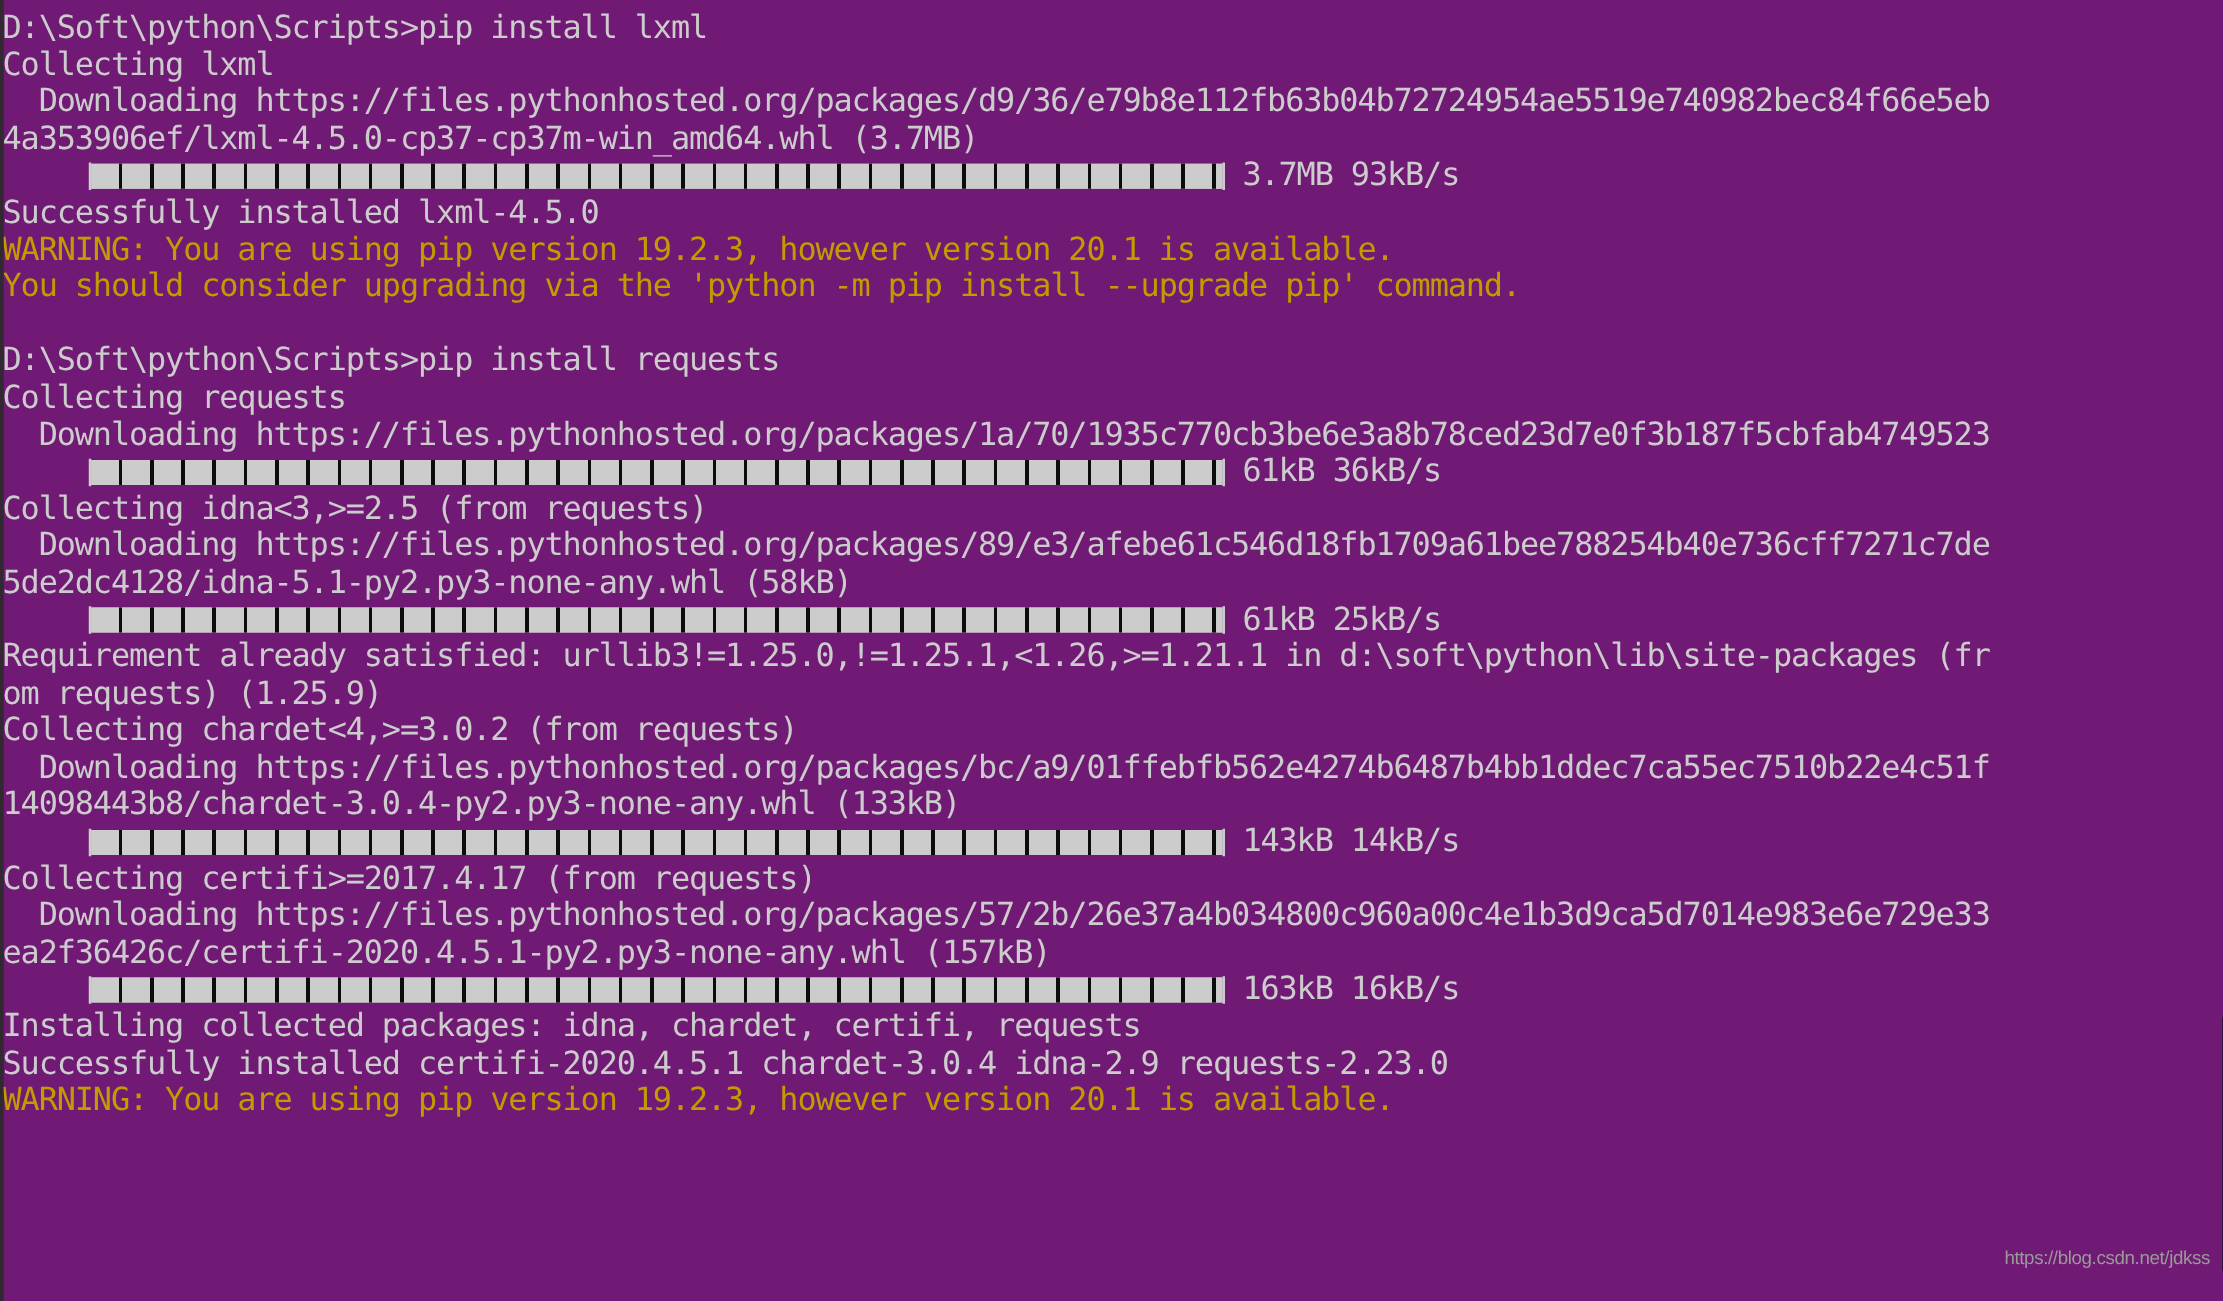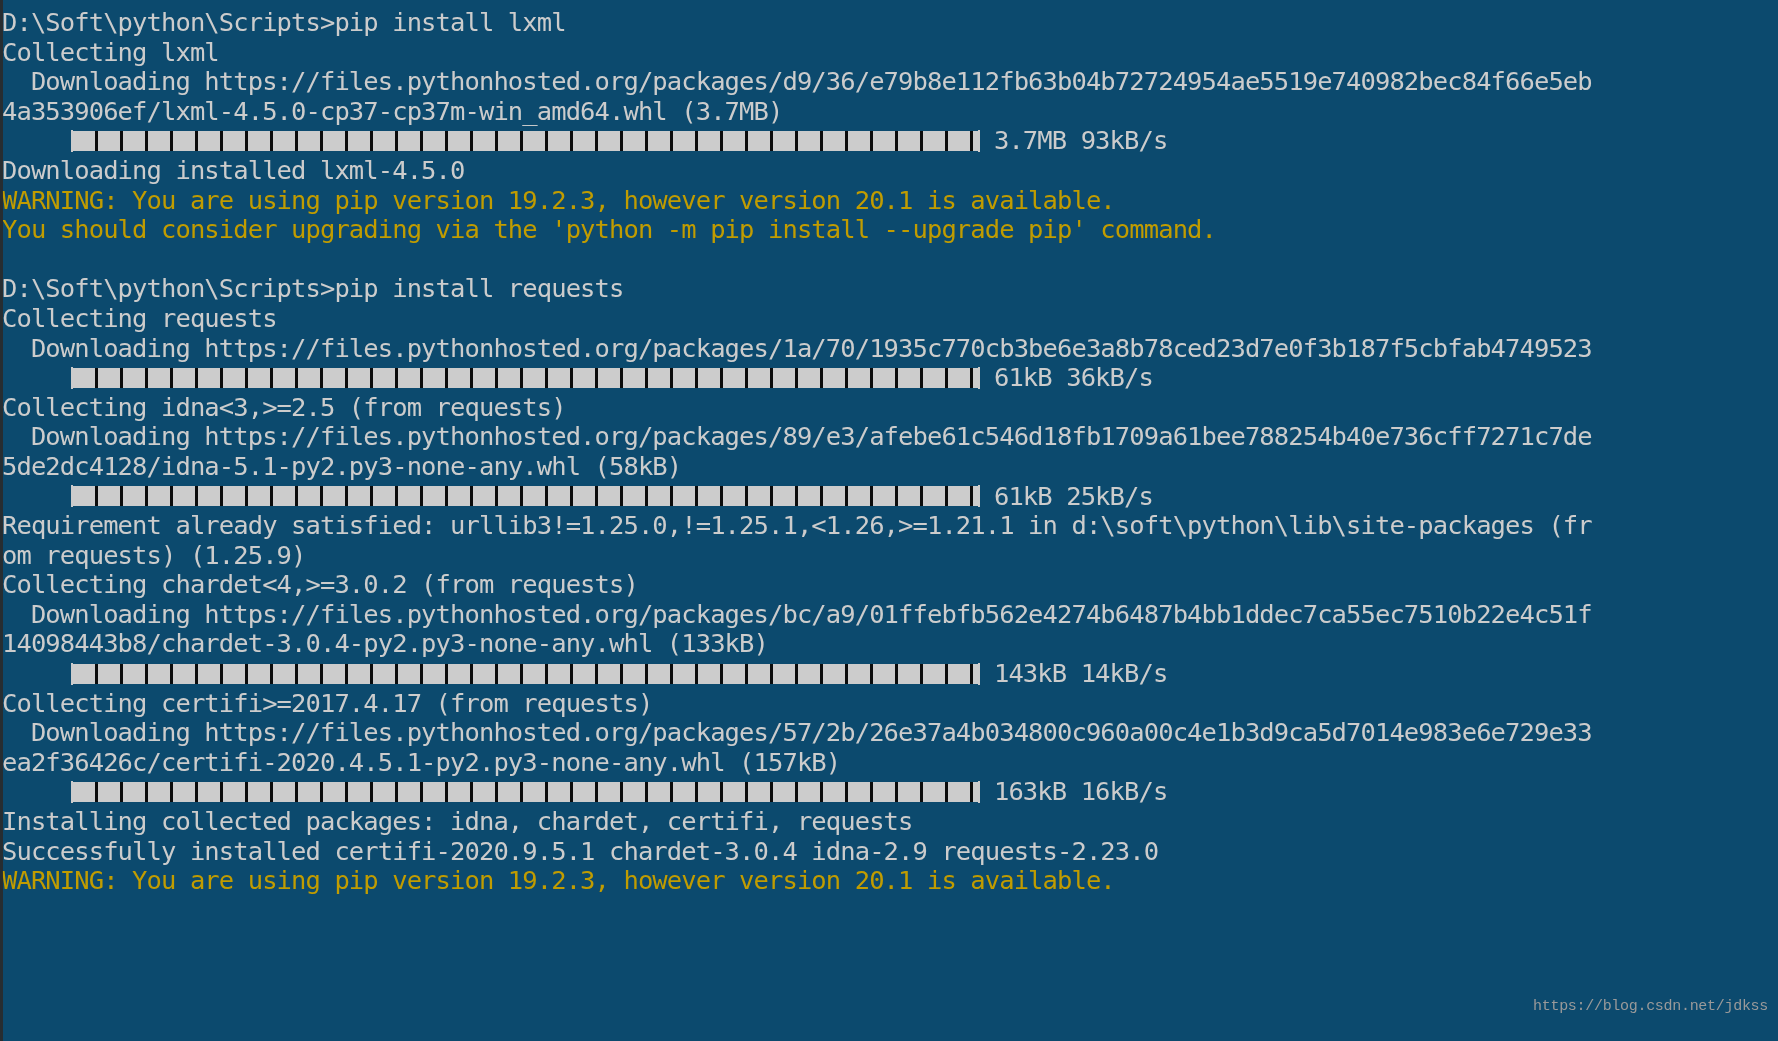--- a/index.html
+++ b/index.html
@@ -4,21 +4,21 @@
 <style>
   html, body {
     margin: 0;
     padding: 0;
     background: #0c0c0c;
   }
   #terminal {
     position: relative;
     width: 1778px;
     height: 1041px;
-    background: #0c4a6e;
+    background: #701a75;
     overflow: hidden;
     font-family: "DejaVu Sans Mono", "Liberation Mono", monospace;
     font-size: 25.5px;
     line-height: 29.6px;
     color: #cccccc;
     box-sizing: border-box;
     padding: 8px 0 0 0;
   }
   .line {
     white-space: pre;
@@ -71,39 +71,39 @@
     top: 0;
     width: 3px;
     height: 100%;
     background: #2a2a2a;
     opacity: 0.9;
   }
   .watermark {
     position: absolute;
     right: 10px;
     bottom: 19px;
-    font-family: Liberation Mono, monospace;
+    font-family: Liberation Sans, sans-serif;
     font-size: 15px;
     color: #9a9a9a;
     letter-spacing: -0.3px;
     white-space: pre;
   }
 </style>
 </head>
 <body>
 
 <div id="terminal">
   <div class="left-edge"></div>
   <div id="console-output">
       <div class="line txt-normal">D:\Soft\python\Scripts&gt;pip install lxml</div>
       <div class="line txt-normal">Collecting lxml</div>
       <div class="line txt-normal">  Downloading https://files.pythonhosted.org/packages/d9/36/e79b8e112fb63b04b72724954ae5519e740982bec84f66e5eb</div>
       <div class="line txt-normal">4a353906ef/lxml-4.5.0-cp37-cp37m-win_amd64.whl (3.7MB)</div>
       <div class="progline"><span class="bar-indent" style="width: 70.95px;"></span><span class="bar-wrap"><span class="bar-edge"></span><span class="bar-fill" style="width: 905px;"></span><span class="bar-edge"></span></span><span class="bar-stats">3.7MB 93kB/s</span></div>
-      <div class="line txt-normal">Downloading installed lxml-4.5.0</div>
+      <div class="line txt-normal">Successfully installed lxml-4.5.0</div>
       <div class="line txt-warn">WARNING: You are using pip version 19.2.3, however version 20.1 is available.</div>
       <div class="line txt-warn">You should consider upgrading via the 'python -m pip install --upgrade pip' command.</div>
       <div class="line txt-normal"></div>
       <div class="line txt-normal">D:\Soft\python\Scripts&gt;pip install requests</div>
       <div class="line txt-normal">Collecting requests</div>
       <div class="line txt-normal">  Downloading https://files.pythonhosted.org/packages/1a/70/1935c770cb3be6e3a8b78ced23d7e0f3b187f5cbfab4749523</div>
       <div class="progline"><span class="bar-indent" style="width: 70.95px;"></span><span class="bar-wrap"><span class="bar-edge"></span><span class="bar-fill" style="width: 905px;"></span><span class="bar-edge"></span></span><span class="bar-stats">61kB 36kB/s</span></div>
       <div class="line txt-normal">Collecting idna&lt;3,&gt;=2.5 (from requests)</div>
       <div class="line txt-normal">  Downloading https://files.pythonhosted.org/packages/89/e3/afebe61c546d18fb1709a61bee788254b40e736cff7271c7de</div>
       <div class="line txt-normal">5de2dc4128/idna-5.1-py2.py3-none-any.whl (58kB)</div>
@@ -112,17 +112,17 @@
       <div class="line txt-normal">om requests) (1.25.9)</div>
       <div class="line txt-normal">Collecting chardet&lt;4,&gt;=3.0.2 (from requests)</div>
       <div class="line txt-normal">  Downloading https://files.pythonhosted.org/packages/bc/a9/01ffebfb562e4274b6487b4bb1ddec7ca55ec7510b22e4c51f</div>
       <div class="line txt-normal">14098443b8/chardet-3.0.4-py2.py3-none-any.whl (133kB)</div>
       <div class="progline"><span class="bar-indent" style="width: 70.95px;"></span><span class="bar-wrap"><span class="bar-edge"></span><span class="bar-fill" style="width: 905px;"></span><span class="bar-edge"></span></span><span class="bar-stats">143kB 14kB/s</span></div>
       <div class="line txt-normal">Collecting certifi&gt;=2017.4.17 (from requests)</div>
       <div class="line txt-normal">  Downloading https://files.pythonhosted.org/packages/57/2b/26e37a4b034800c960a00c4e1b3d9ca5d7014e983e6e729e33</div>
       <div class="line txt-normal">ea2f36426c/certifi-2020.4.5.1-py2.py3-none-any.whl (157kB)</div>
       <div class="progline"><span class="bar-indent" style="width: 70.95px;"></span><span class="bar-wrap"><span class="bar-edge"></span><span class="bar-fill" style="width: 905px;"></span><span class="bar-edge"></span></span><span class="bar-stats">163kB 16kB/s</span></div>
       <div class="line txt-normal">Installing collected packages: idna, chardet, certifi, requests</div>
-      <div class="line txt-normal">Successfully installed certifi-2020.9.5.1 chardet-3.0.4 idna-2.9 requests-2.23.0</div>
+      <div class="line txt-normal">Successfully installed certifi-2020.4.5.1 chardet-3.0.4 idna-2.9 requests-2.23.0</div>
       <div class="line txt-warn">WARNING: You are using pip version 19.2.3, however version 20.1 is available.</div>
     </div>
   <div class="watermark">https://blog.csdn.net/jdkss</div>
 </div>
 
 </body></html>

